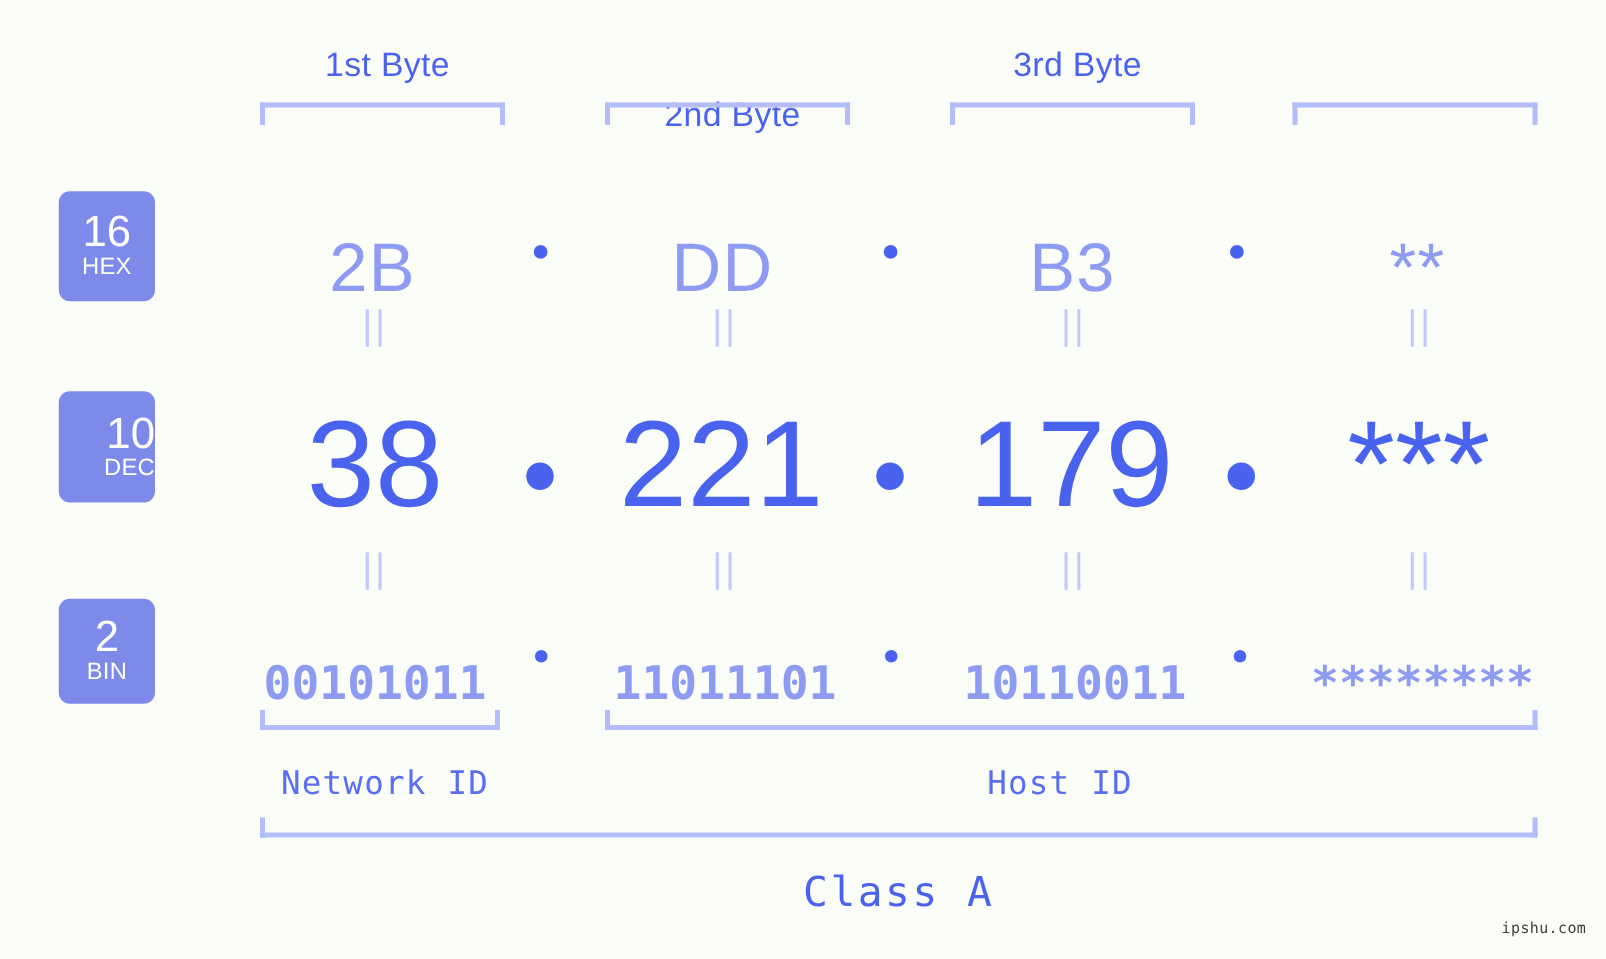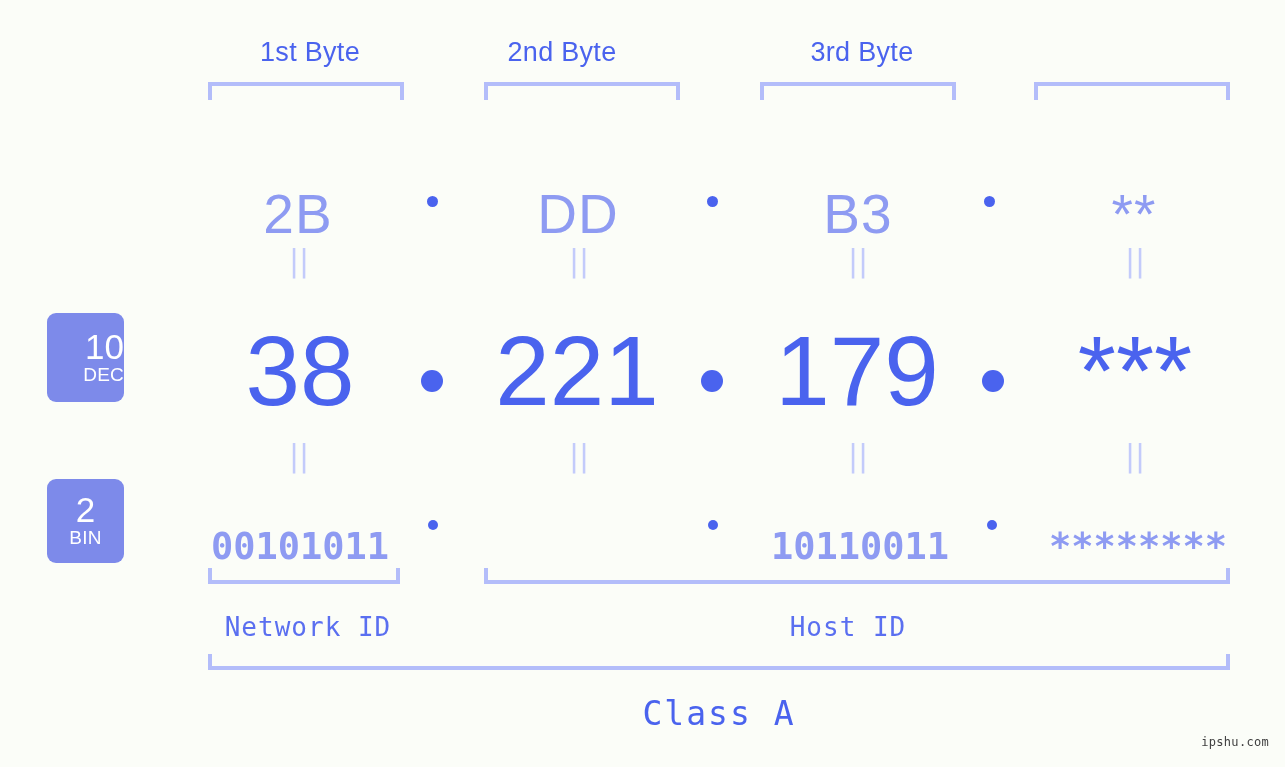--- a/index.html
+++ b/index.html
@@ -168,28 +168,32 @@
     font-family: "DejaVu Sans Mono", monospace;
     letter-spacing: 0.3px;
   }
 </style>
 </head>
 <body>
 
 <div class="stage">
 
   <div class="byte-label" style="left:196px; width:228px;">1st Byte</div>
-  <div class="byte-label" style="left:448px; width:228px;">2nd Byte</div>
+  <div class="byte-label" style="left:472px; width:228px;margin-top:40px;">2nd Byte</div>
   <div class="byte-label" style="left:748px; width:228px;">3rd Byte</div>
 
   <div class="bracket-down" style="left:208px; top:82px; width:196px;"></div>
   <div class="bracket-down" style="left:484px; top:82px; width:196px;"></div>
   <div class="bracket-down" style="left:760px; top:82px; width:196px;"></div>
   <div class="bracket-down" style="left:1034px; top:82px; width:196px;"></div>
 
+  <div class="badge" id="badge-hex">
+    <span class="num">16</span>
+    <span class="sys">HEX</span>
+  </div>
 
   <div class="cell hex-val" style="left:196px; width:204px;">2B</div>
   <div class="dot dot-hex" style="left:427px;"></div>
   <div class="cell hex-val" style="left:476px; width:204px;">DD</div>
   <div class="dot dot-hex" style="left:707px;"></div>
   <div class="cell hex-val" style="left:756px; width:204px;">B3</div>
   <div class="dot dot-hex" style="left:984px;"></div>
   <div class="cell hex-val" style="left:1032px; width:204px;">**</div>
 
   <div class="eq" style="left:284px; top:246px;">||</div>
@@ -215,20 +219,21 @@
   <div class="eq" style="left:843px; top:441px;">||</div>
   <div class="eq" style="left:1120px; top:441px;">||</div>
 
   <div class="badge" id="badge-bin">
     <span class="num">2</span>
     <span class="sys">BIN</span>
   </div>
 
   <div class="cell bin-val" style="left:190px; width:220px;">00101011</div>
   <div class="dot dot-bin" style="left:428px;"></div>
+  <div class="cell bin-val" style="left:470px; width:220px;">11011101</div>
   <div class="dot dot-bin" style="left:708px;"></div>
   <div class="cell bin-val" style="left:750px; width:220px;">10110011</div>
   <div class="dot dot-bin" style="left:987px;"></div>
   <div class="cell bin-val" style="left:1028px; width:220px;">********</div>
 
   <div class="bracket-up" style="left:208px; top:568px; width:192px;"></div>
   <div class="bracket-up" style="left:484px; top:568px; width:746px;"></div>
 
   <div class="section-label" style="left:204px; top:612px; width:208px;">Network ID</div>
   <div class="section-label" style="left:744px; top:612px; width:208px;">Host ID</div>

